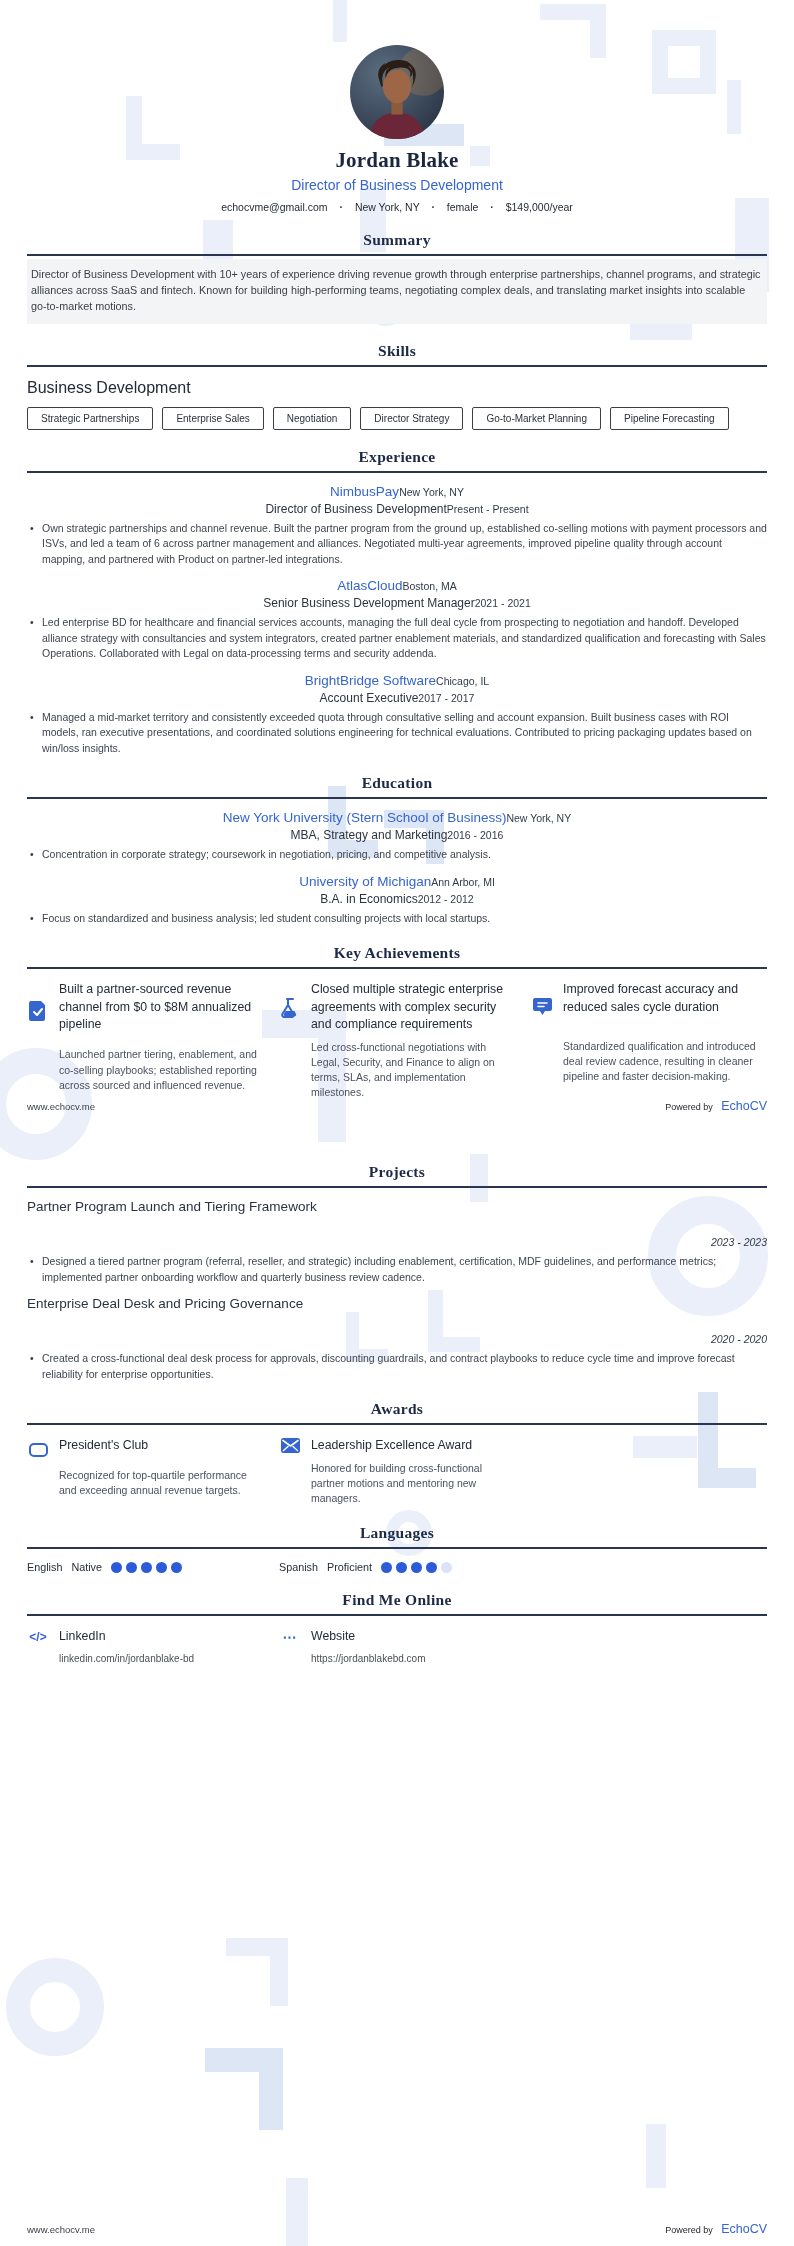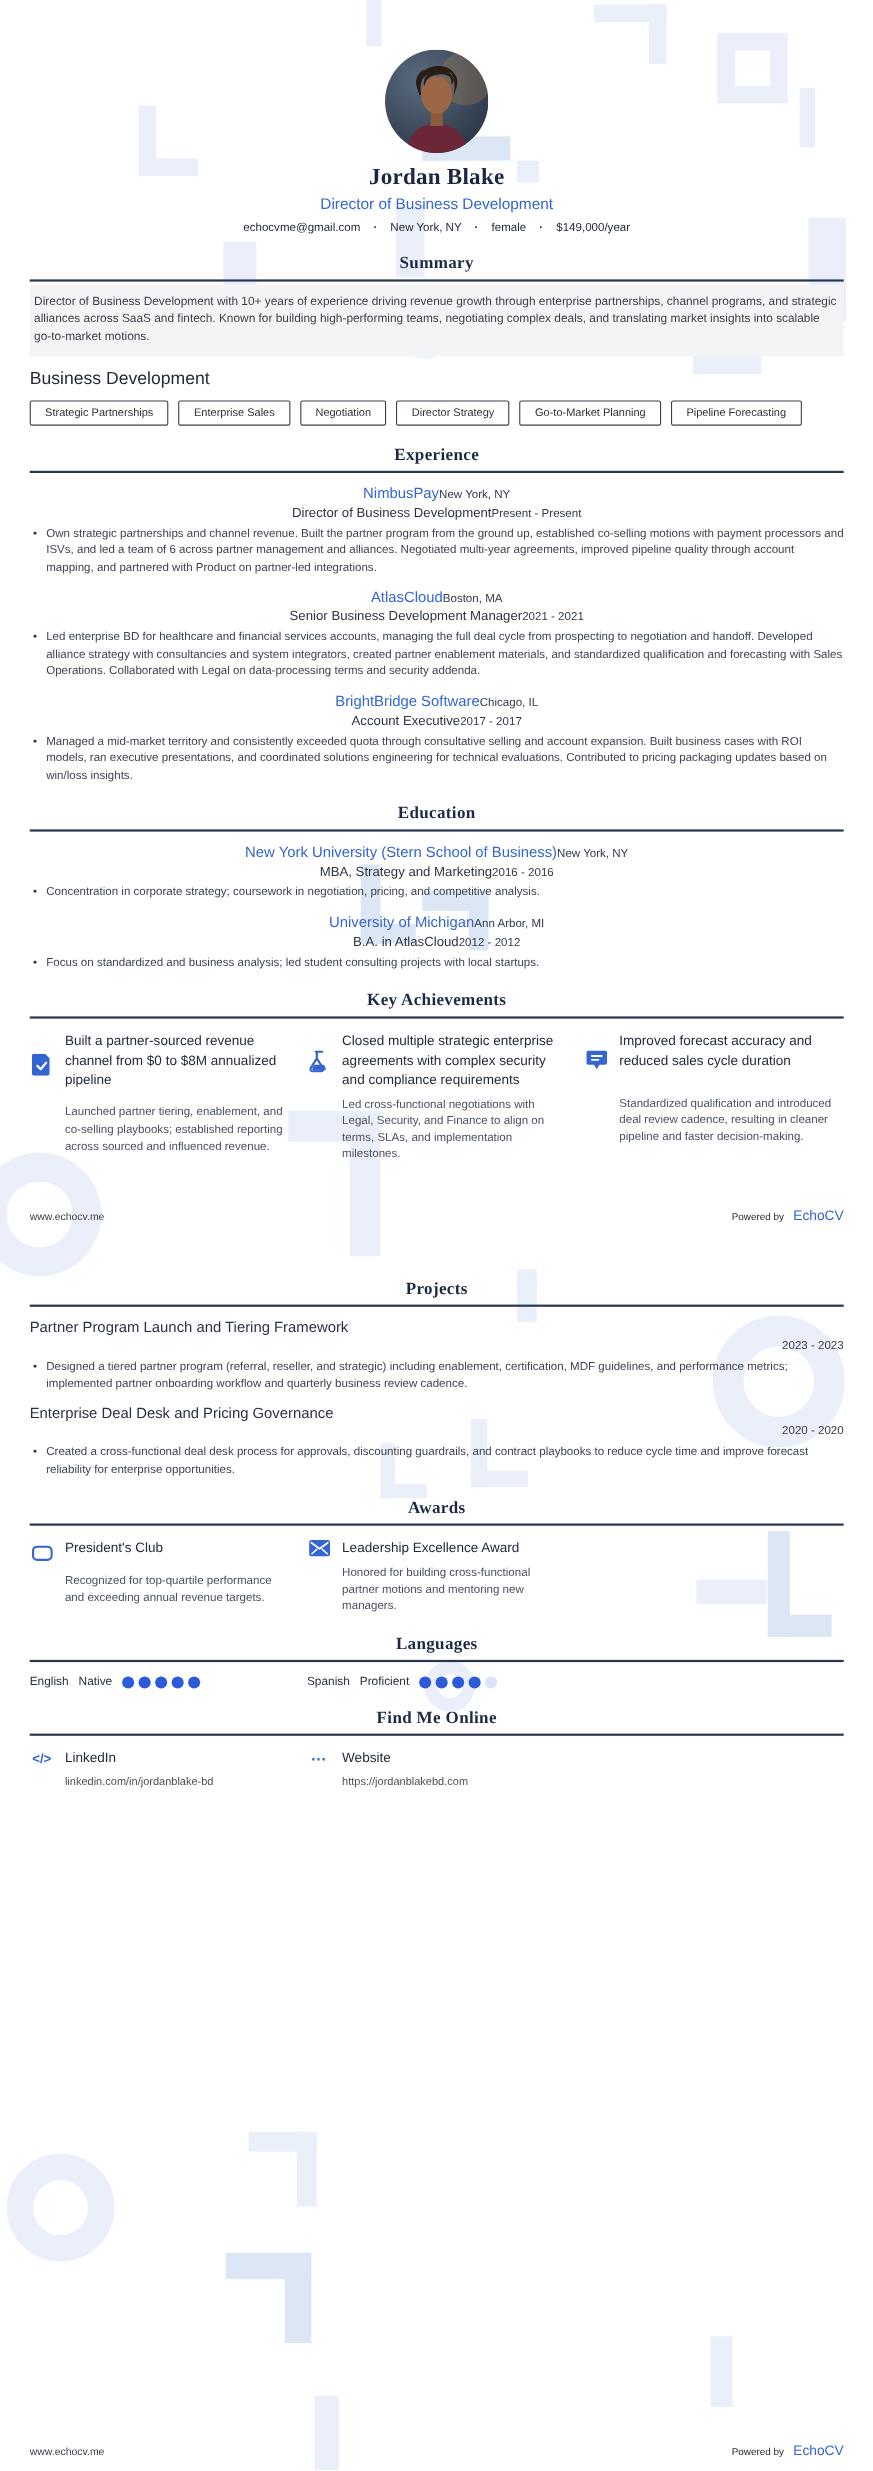--- a/index.html
+++ b/index.html
@@ -57,21 +57,21 @@
 
   .grid3{display:grid;grid-template-columns:repeat(3,1fr);column-gap:16px;row-gap:14px;margin-top:12px;}
   .iconitem{display:grid;grid-template-columns:22px 1fr;column-gap:10px;}
   .iconitem .iicon{grid-column:1;grid-row:1;align-self:center;display:flex;justify-content:center;}
   .iconitem .ititle{grid-column:2;grid-row:1;font-size:12.3px;line-height:1.42;color:#242c3a;}
   .iconitem .itext{grid-column:2;grid-row:2;font-size:10.5px;line-height:1.45;color:var(--muted);margin-top:6px;}
   .icon-glyph{color:var(--accent);font-weight:700;}
 
   .proj{margin-top:11px;}
   .proj-title{font-size:13.5px;color:#2a3242;}
-  .proj-dates{text-align:right;font-size:10.5px;color:var(--meta);margin-top:3px;}
+  .proj-dates{text-align:right;font-size:10.5px;color:var(--meta);margin-top:22px;font-style:italic;}
   .proj .bullet{margin-top:6px;}
 
   .lang{display:flex;align-items:center;gap:9px;font-size:10.8px;color:#262e3b;}
   .lang-level{color:#262e3b;}
   .dots{display:flex;gap:4px;align-items:center;}
   .dot{width:11px;height:11px;border-radius:50%;background:var(--dotE);display:inline-block;}
   .dot.filled{background:var(--dotF);}
 
   .link-label{font-size:12.3px;color:#242c3a;}
   .link-url{grid-column:2;grid-row:2;font-size:10px;color:#4a5058;margin-top:7px;}
@@ -156,20 +156,24 @@
           <span class="sep">·</span>
           <span>$149,000/year</span>
         </div>
 
         <div class="sec-head">
           <h2 class="sec-title">Summary</h2>
           <div class="sec-rule"></div>
         </div>
         <div class="summary-body">Director of Business Development with 10+ years of experience driving revenue growth through enterprise partnerships, channel programs, and strategic alliances across SaaS and fintech. Known for building high-performing teams, negotiating complex deals, and translating market insights into scalable go-to-market motions.</div>
 
+        <div class="sec-head">
+          <h2 class="sec-title">Skills</h2>
+          <div class="sec-rule"></div>
+        </div>
         <div class="skill-cat">Business Development</div>
         <div class="chips">
           <span class="chip">Strategic Partnerships</span>
           <span class="chip">Enterprise Sales</span>
           <span class="chip">Negotiation</span>
           <span class="chip">Director Strategy</span>
           <span class="chip">Go-to-Market Planning</span>
           <span class="chip">Pipeline Forecasting</span>
         </div>
 
@@ -230,21 +234,21 @@
           </div>
           <div class="bullet">Concentration in corporate strategy; coursework in negotiation, pricing, and competitive analysis.</div>
         </div>
 
         <div class="xp">
           <div class="xp-row">
             <span class="school">University of Michigan</span>
             <span class="meta">Ann Arbor, MI</span>
           </div>
           <div class="xp-row">
-            <span class="role">B.A. in AtlasCloud</span>
+            <span class="role">B.A. in Economics</span>
             <span class="meta">2012 - 2012</span>
           </div>
           <div class="bullet">Focus on standardized and business analysis; led student consulting projects with local startups.</div>
         </div>
 
         <div class="sec-head">
           <h2 class="sec-title">Key Achievements</h2>
           <div class="sec-rule"></div>
         </div>
         <div class="grid3">

